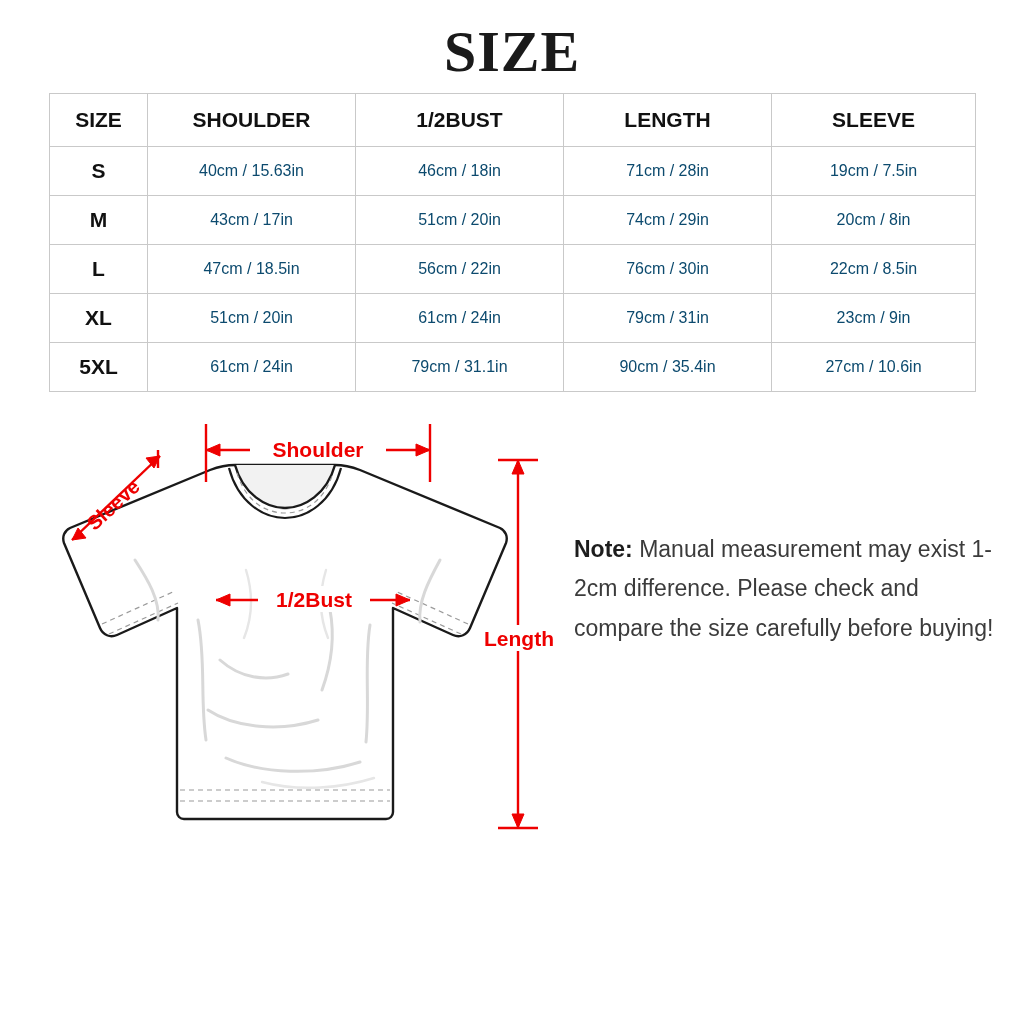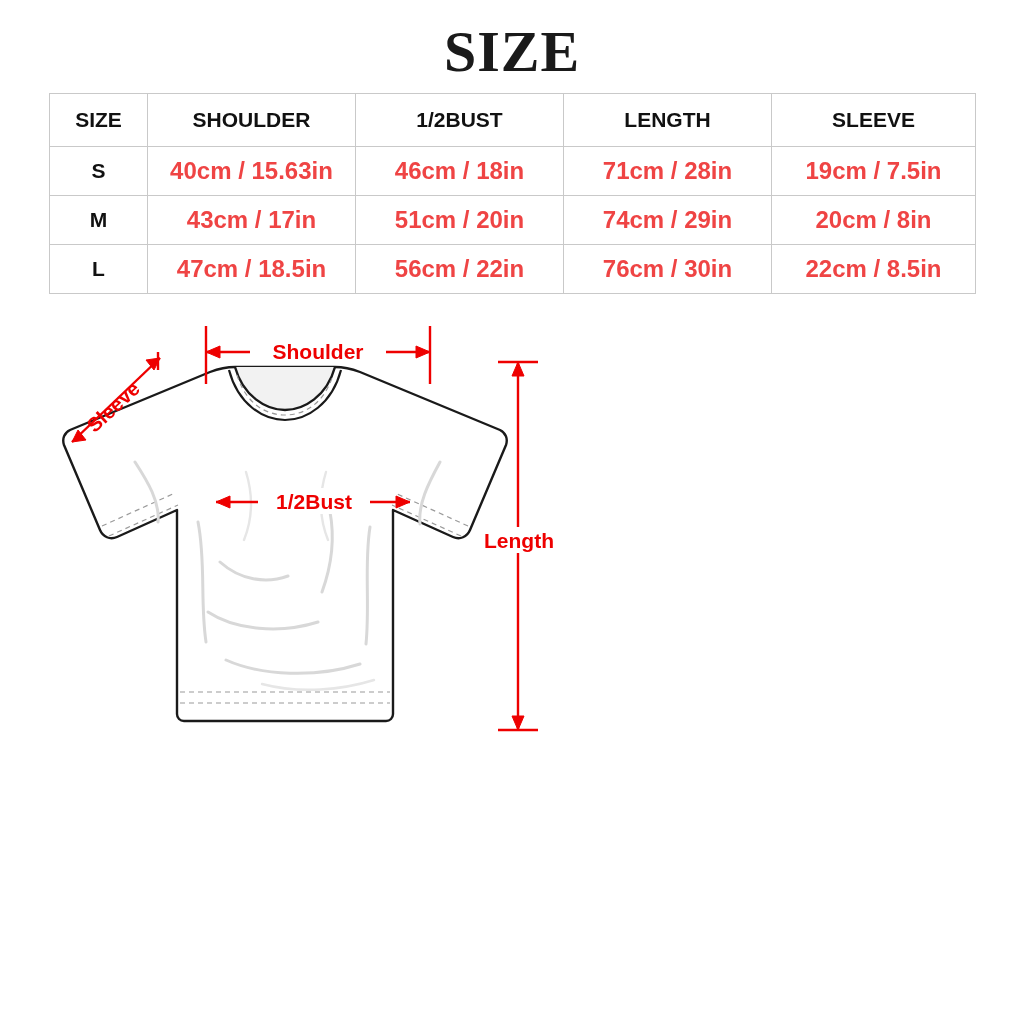--- a/index.html
+++ b/index.html
@@ -36,23 +36,23 @@
   table.size-table {
     width: 100%;
     border-collapse: collapse;
     table-layout: fixed;
   }
   table.size-table td, table.size-table th {
     border: 1px solid #c9c9c9;
     text-align: center;
     vertical-align: middle;
     height: 46px;
-    font-size: 24px;
-    color: #ef4444;
-    font-weight: 700;
+    font-size: 16px;
+    color: #0c4a6e;
+    font-weight: 400;
   }
   table.size-table thead th {
     font-weight: 700;
     font-size: 21px;
     color: #111;
     height: 50px;
   }
   table.size-table tbody td.size-col {
     font-weight: 700;
     font-size: 21px;
@@ -135,20 +135,34 @@
         <td>51cm / 20in</td>
         <td>74cm / 29in</td>
         <td>20cm / 8in</td>
       </tr>
       <tr>
         <td class="size-col">L</td>
         <td>47cm / 18.5in</td>
         <td>56cm / 22in</td>
         <td>76cm / 30in</td>
         <td>22cm / 8.5in</td>
+      </tr>
+      <tr>
+        <td class="size-col">XL</td>
+        <td>51cm / 20in</td>
+        <td>61cm / 24in</td>
+        <td>79cm / 31in</td>
+        <td>23cm / 9in</td>
+      </tr>
+      <tr>
+        <td class="size-col">5XL</td>
+        <td>61cm / 24in</td>
+        <td>79cm / 31.1in</td>
+        <td>90cm / 35.4in</td>
+        <td>27cm / 10.6in</td>
       </tr>
     </tbody>
   </table>
 </div>
 
 <div class="lower">
 
   <div class="tee-area">
     <svg width="540" height="470" viewBox="0 0 540 470">
 
@@ -236,14 +250,17 @@
         <line x1="468" y1="418" x2="508" y2="418" stroke-width="2.4"></line>
         <line x1="488" y1="50" x2="488" y2="418" stroke-width="2.4"></line>
         <polygon points="488,50 482,64 494,64"></polygon>
         <polygon points="488,418 482,404 494,404"></polygon>
       </g>
       <rect x="450" y="215" width="78" height="26" fill="#ffffff"></rect>
       <text x="489" y="236" text-anchor="middle" font-family="Liberation Sans, sans-serif" font-size="21" font-weight="bold" fill="#ee0000">Length</text>
     </svg>
   </div>
 
+  <div class="note">
+    <b>Note:</b><span> Manual measurement may exist 1-2cm difference. Please check and compare the size carefully before buying!</span>
+  </div>
 
 </div>
 
 </body></html>

